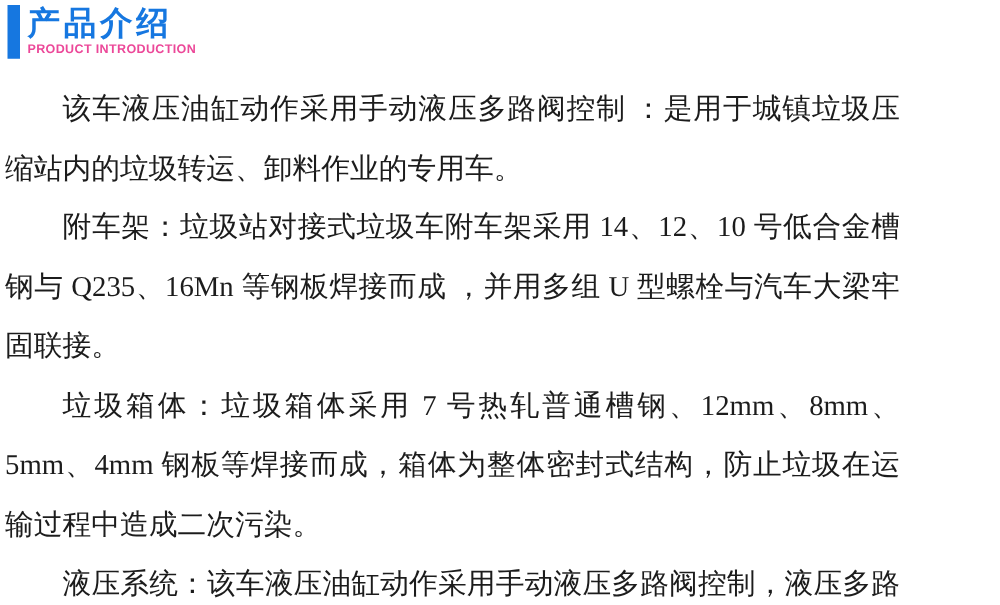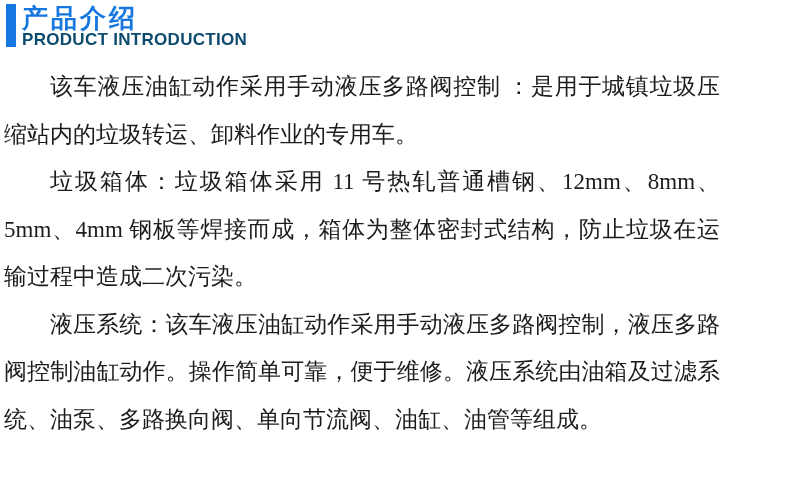--- a/index.html
+++ b/index.html
@@ -36,24 +36,24 @@
     font-weight: bold;
     font-size: 26px;
     line-height: 28px;
     letter-spacing: 3px;
     color: #1677e0;
     white-space: nowrap;
   }
   .header-subtitle {
     font-family: "Liberation Sans", "DejaVu Sans", sans-serif;
     font-weight: bold;
-    font-size: 17px;
+    font-size: 10px;
     line-height: 14px;
     letter-spacing: 0.3px;
-    color: #0c4a6e;
+    color: #ec4899;
     margin-top: 1px;
     white-space: nowrap;
   }
   .body-text {
     position: absolute;
     top: 63px;
     left: 4px;
     right: 8px;
     color: #1c1c1c;
     font-size: 23px;
@@ -74,17 +74,18 @@
   <div class="header">
     <div class="header-bar"></div>
     <div class="header-text">
       <div class="header-title">产品介绍</div>
       <div class="header-subtitle">PRODUCT INTRODUCTION</div>
     </div>
   </div>
 
   <div class="body-text">
     <p>该车液压油缸动作采用手动液压多路阀控制 ：是用于城镇垃圾压缩站内的垃圾转运、卸料作业的专用车。</p>
-    <p>垃圾箱体：垃圾箱体采用 11 号热轧普通槽钢、12mm、8mm、5mm、4mm 钢板等焊接而成，箱体为整体密封式结构，防止垃圾在运输过程中造成二次污染。</p>
+    <p>附车架：垃圾站对接式垃圾车附车架采用 14、12、10 号低合金槽钢与 Q235、16Mn 等钢板焊接而成 ，并用多组 U 型螺栓与汽车大梁牢固联接。</p>
+    <p>垃圾箱体：垃圾箱体采用 7 号热轧普通槽钢、12mm、8mm、5mm、4mm 钢板等焊接而成，箱体为整体密封式结构，防止垃圾在运输过程中造成二次污染。</p>
     <p>液压系统：该车液压油缸动作采用手动液压多路阀控制，液压多路阀控制油缸动作。操作简单可靠，便于维修。液压系统由油箱及过滤系统、油泵、多路换向阀、单向节流阀、油缸、油管等组成。</p>
   </div>
 
 </div>
 
 </body></html>

